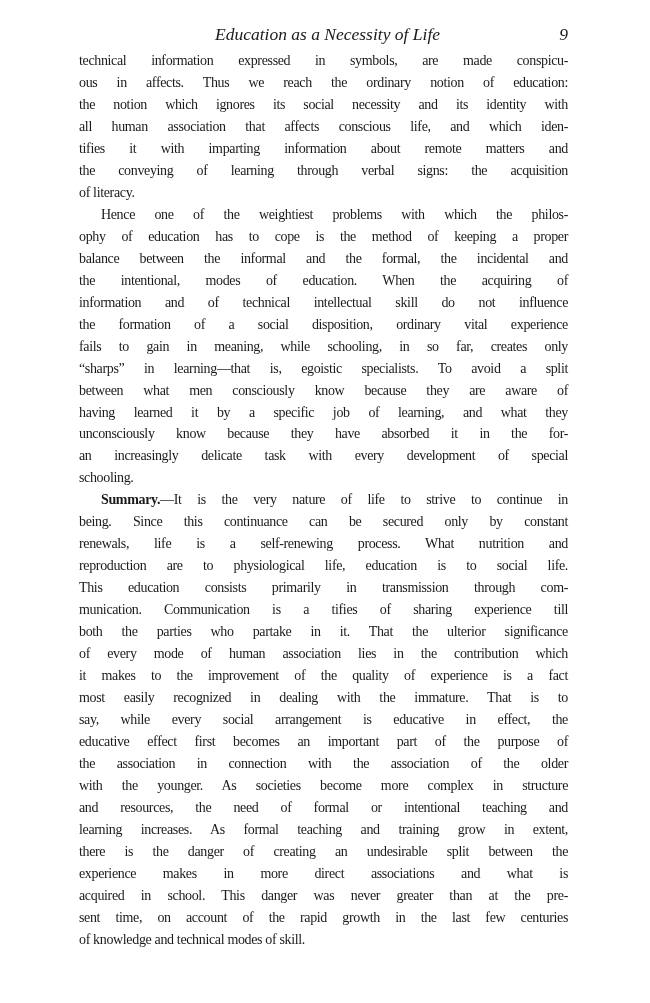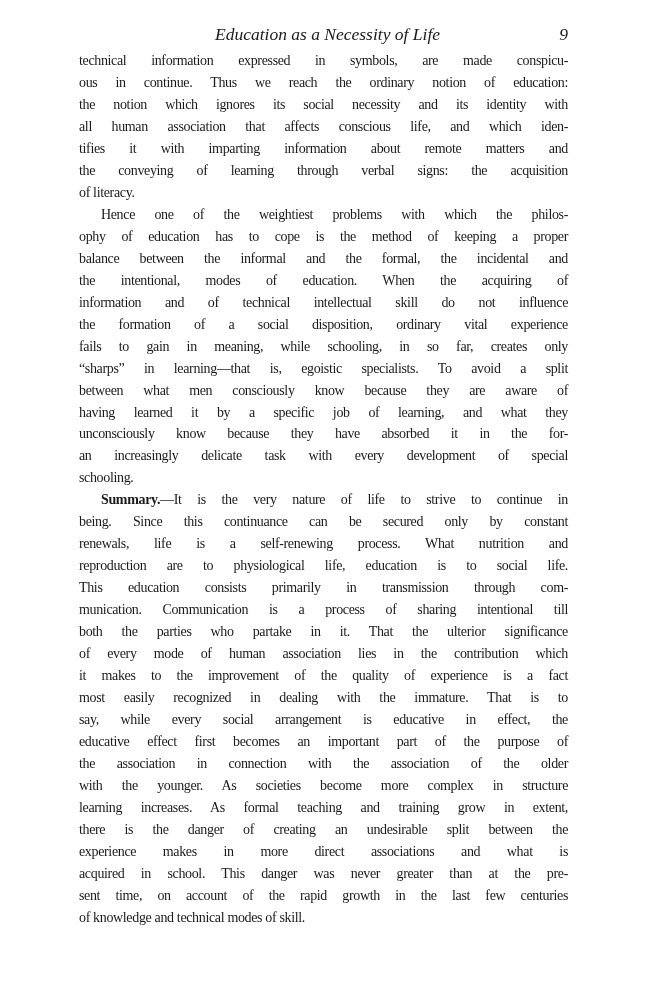--- a/index.html
+++ b/index.html
@@ -23,21 +23,21 @@
 <div class="page">
   <div class="running-head">
     <span class="running-title">Education as a Necessity of Life</span>
     <span class="page-number">9</span>
   </div>
 
   <div class="body-text">
 
     <div>
       <span class="line">technical information expressed in symbols, are made conspicu-</span>
-      <span class="line">ous in continue. Thus we reach the ordinary notion of education:</span>
+      <span class="line">ous in affects. Thus we reach the ordinary notion of education:</span>
       <span class="line">the notion which ignores its social necessity and its identity with</span>
       <span class="line">all human association that affects conscious life, and which iden-</span>
       <span class="line">tifies it with imparting information about remote matters and</span>
       <span class="line">the conveying of learning through verbal signs: the acquisition</span>
       <span class="line last">of literacy.</span>
     </div>
 
     <div>
       <span class="line indent">Hence one of the weightiest problems with which the philos-</span>
       <span class="line">ophy of education has to cope is the method of keeping a proper</span>
@@ -53,29 +53,30 @@
       <span class="line">an increasingly delicate task with every development of special</span>
       <span class="line last">schooling.</span>
     </div>
 
     <div>
       <span class="line indent"><span class="bold">Summary.</span><span>—It is the very nature of life to strive to continue in</span></span>
       <span class="line">being. Since this continuance can be secured only by constant</span>
       <span class="line">renewals, life is a self-renewing process. What nutrition and</span>
       <span class="line">reproduction are to physiological life, education is to social life.</span>
       <span class="line">This education consists primarily in transmission through com-</span>
-      <span class="line">munication. Communication is a process of sharing intentional till</span>
+      <span class="line">munication. Communication is a tifies of sharing experience till</span>
       <span class="line">both the parties who partake in it. That the ulterior significance</span>
       <span class="line">of every mode of human association lies in the contribution which</span>
       <span class="line">it makes to the improvement of the quality of experience is a fact</span>
       <span class="line">most easily recognized in dealing with the immature. That is to</span>
       <span class="line">say, while every social arrangement is educative in effect, the</span>
       <span class="line">educative effect first becomes an important part of the purpose of</span>
       <span class="line">the association in connection with the association of the older</span>
       <span class="line">with the younger. As societies become more complex in structure</span>
+      <span class="line">and resources, the need of formal or intentional teaching and</span>
       <span class="line">learning increases. As formal teaching and training grow in extent,</span>
       <span class="line">there is the danger of creating an undesirable split between the</span>
       <span class="line">experience makes in more direct associations and what is</span>
       <span class="line">acquired in school. This danger was never greater than at the pre-</span>
       <span class="line">sent time, on account of the rapid growth in the last few centuries</span>
       <span class="line last">of knowledge and technical modes of skill.</span>
     </div>
   </div>
 </div>
 

